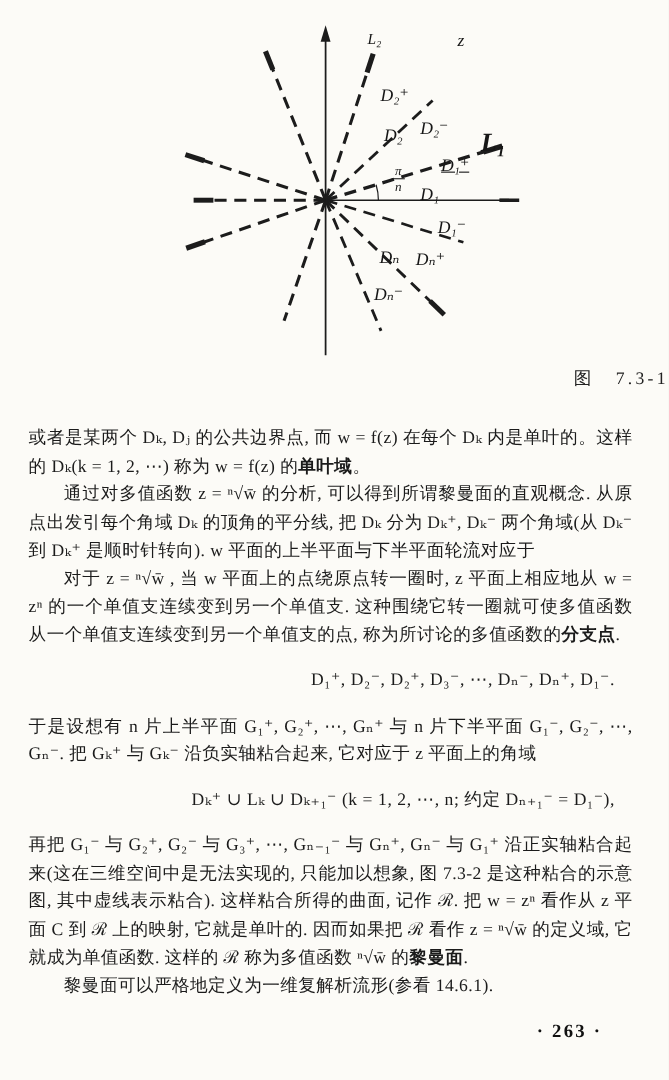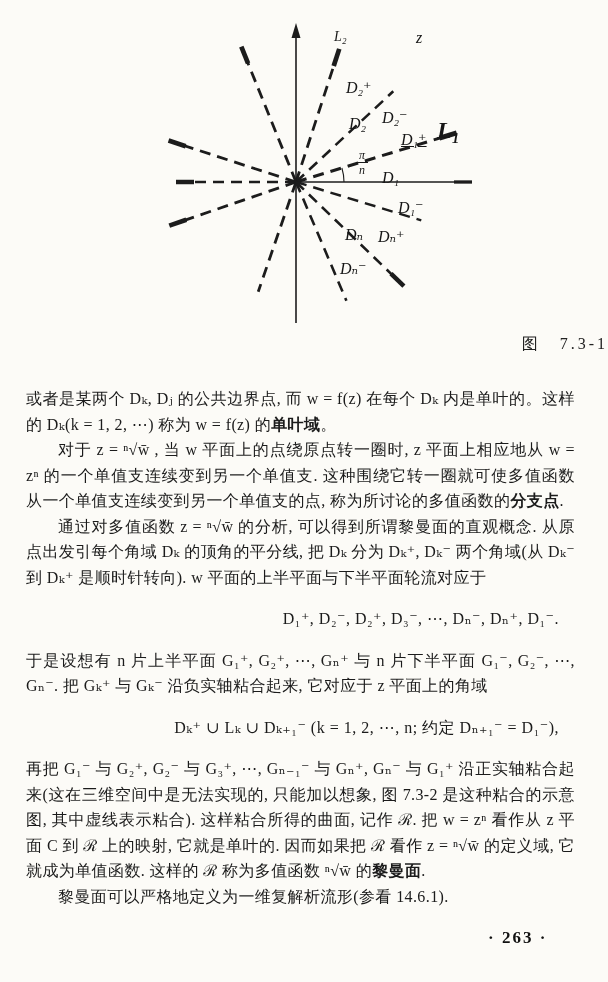--- a/index.html
+++ b/index.html
@@ -69,42 +69,42 @@
         <line x1="390.9528536447019" y1="273.6949049005877" x2="403.90097005079764" y2="286.1987555688496" stroke="#1c1c1c" stroke-width="4.5"></line>
         <line x1="296" y1="182" x2="421.2759230311577" y2="220.30069331867844" stroke="#1c1c1c" stroke-width="2.4" stroke-dasharray="11 7"></line>
       </svg>
     <div id="fig-labels">
         <span class="fig-label" style="left: 334px; top: 30px; font-size: 14px;">L₂</span>
         <span class="fig-label" style="left: 416px; top: 30px; font-size: 16px;">z</span>
         <span class="fig-label" style="left: 346px; top: 80px;">D₂⁺</span>
         <span class="fig-label" style="left: 349px; top: 116px; text-align: center;">D₂</span>
         <span class="fig-label" style="left: 382px; top: 110px;">D₂⁻</span>
         <span class="fig-label" style="left: 437px; top: 118px; font-size: 24px; font-weight: bold;">L₁</span>
-        <span class="fig-label" style="left: 401px; top: 132px; text-decoration: underline;">D₁⁺</span>
+        <span class="fig-label" style="left: 401px; top: 143px; text-decoration: underline;">D₁⁺</span>
         <span class="fig-label frac" style="left: 356px; top: 149px;">
           <span class="top">π</span>
           <span class="bot">n</span>
         </span>
         <span class="fig-label" style="left: 382px; top: 170px;">D₁</span>
         <span class="fig-label" style="left: 398px; top: 200px;">D₁⁻</span>
         <span class="fig-label" style="left: 345px; top: 227px;">Dₙ</span>
         <span class="fig-label" style="left: 378px; top: 229px;">Dₙ⁺</span>
         <span class="fig-label" style="left: 340px; top: 261px;">Dₙ⁻</span>
       </div>
     <div class="caption">图　7.3-1</div>
   </div>
 
   <div class="text-block">
 
     <p class="para"><span>或者是某两个 Dₖ, Dⱼ 的公共边界点, 而 w = f(z) 在每个 Dₖ 内是单叶的。这样的 Dₖ(k = 1, 2, ⋯) 称为 w = f(z) 的</span><b class="term">单叶域</b><span>。</span></p>
 
 
+    <p class="para indent"><span>通过对多值函数 z = ⁿ√w̄ 的分析, 可以得到所谓黎曼面的直观概念. 从原点出发引每个角域 Dₖ 的顶角的平分线, 把 Dₖ 分为 Dₖ⁺, Dₖ⁻ 两个角域(从 Dₖ⁻ 到 Dₖ⁺ 是顺时针转向). w 平面的上半平面与下半平面轮流对应于</span></p>
+
     <p class="para indent"><span>对于 z = ⁿ√w̄ , 当 w 平面上的点绕原点转一圈时, z 平面上相应地从 w = zⁿ 的一个单值支连续变到另一个单值支. 这种围绕它转一圈就可使多值函数从一个单值支连续变到另一个单值支的点, 称为所讨论的多值函数的</span><b class="term">分支点</b><span>.</span></p>
-
-    <p class="para indent"><span>通过对多值函数 z = ⁿ√w̄ 的分析, 可以得到所谓黎曼面的直观概念. 从原点出发引每个角域 Dₖ 的顶角的平分线, 把 Dₖ 分为 Dₖ⁺, Dₖ⁻ 两个角域(从 Dₖ⁻ 到 Dₖ⁺ 是顺时针转向). w 平面的上半平面与下半平面轮流对应于</span></p>
 
     <div class="formula">D₁⁺, D₂⁻, D₂⁺, D₃⁻, ⋯, Dₙ⁻, Dₙ⁺, D₁⁻.</div>
 
     <p class="para"><span>于是设想有 n 片上半平面 G₁⁺, G₂⁺, ⋯, Gₙ⁺ 与 n 片下半平面 G₁⁻, G₂⁻, ⋯, Gₙ⁻. 把 Gₖ⁺ 与 Gₖ⁻ 沿负实轴粘合起来, 它对应于 z 平面上的角域</span></p>
 
     <div class="formula">Dₖ⁺ ∪ Lₖ ∪ Dₖ₊₁⁻ (k = 1, 2, ⋯, n; 约定 Dₙ₊₁⁻ = D₁⁻),</div>
 
     <p class="para"><span>再把 G₁⁻ 与 G₂⁺, G₂⁻ 与 G₃⁺, ⋯, Gₙ₋₁⁻ 与 Gₙ⁺, Gₙ⁻ 与 G₁⁺ 沿正实轴粘合起来(这在三维空间中是无法实现的, 只能加以想象, 图 7.3-2 是这种粘合的示意图, 其中虚线表示粘合). 这样粘合所得的曲面, 记作 ℛ. 把 w = zⁿ 看作从 z 平面 C 到 ℛ 上的映射, 它就是单叶的. 因而如果把 ℛ 看作 z = ⁿ√w̄ 的定义域, 它就成为单值函数. 这样的 ℛ 称为多值函数 ⁿ√w̄ 的</span><b class="term">黎曼面</b><span>.</span></p>
 
     <p class="para indent"><span>黎曼面可以严格地定义为一维复解析流形(参看 14.6.1).</span></p>

